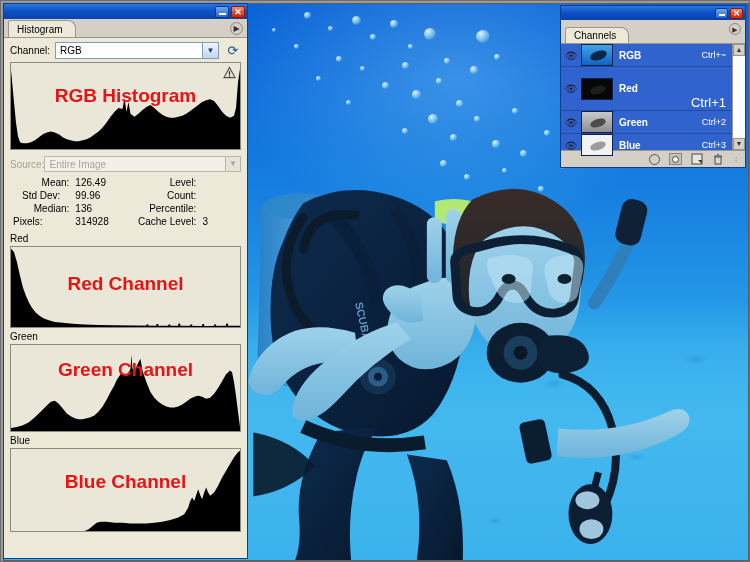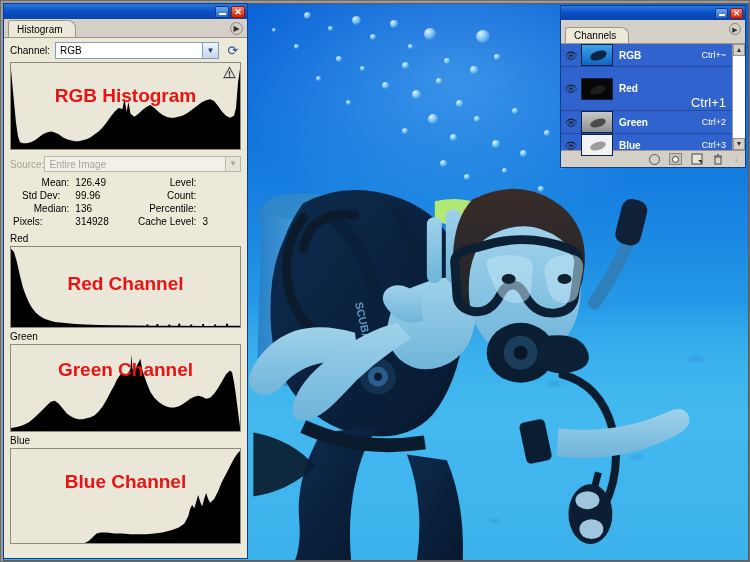--- a/index.html
+++ b/index.html
@@ -342,21 +342,21 @@
                    L164 64 L168 63 L172 61 L176 58 L180 55 L184 53 L188 52 L192 53 L196 55 L200 54 L204 50
                    L208 44 L212 37 L216 30 L220 26 L222 28 L224 38 L226 52 L228 68 L230 84 L230 88 Z" fill="#000"></path>
         </svg>
         <div style="position:absolute;left:0;right:0;top:14px;text-align:center;font-size:19px;
                     font-weight:bold;color:#e81414;font-family:'Liberation Sans',sans-serif;">Green Channel</div>
       </div>
     </div>
 
     <div style="padding:0 6px 6px 6px;flex:none;">
       <div style="font-size:10px;color:#000;padding:3px 0 2px 0;">Blue</div>
-      <div style="height:96px;background:#ebe7d8;border:1px solid #8d8a80;position:relative;overflow:hidden;">
+      <div style="height:84px;background:#ebe7d8;border:1px solid #8d8a80;position:relative;overflow:hidden;">
         <svg viewBox="0 0 230 98" preserveAspectRatio="none" style="position:absolute;inset:0;width:100%;height:100%;">
           <path d="M0 98 L74 98 L78 96 L82 92 L86 88 L90 87 L96 87 L104 88 L112 88 L120 89 L128 89 L136 89
                    L144 88 L152 87 L160 85 L168 82 L174 78 L178 70 L180 62 L182 58 L184 62 L186 55 L188 48
                    L190 55 L192 60 L194 52 L196 46 L198 52 L200 56 L204 52 L208 44 L212 34 L216 26 L220 18
                    L224 10 L228 4 L230 2 L230 98 Z" fill="#000"></path>
         </svg>
         <div style="position:absolute;left:0;right:0;top:22px;text-align:center;font-size:19px;
                     font-weight:bold;color:#e81414;font-family:'Liberation Sans',sans-serif;">Blue Channel</div>
       </div>
     </div>

